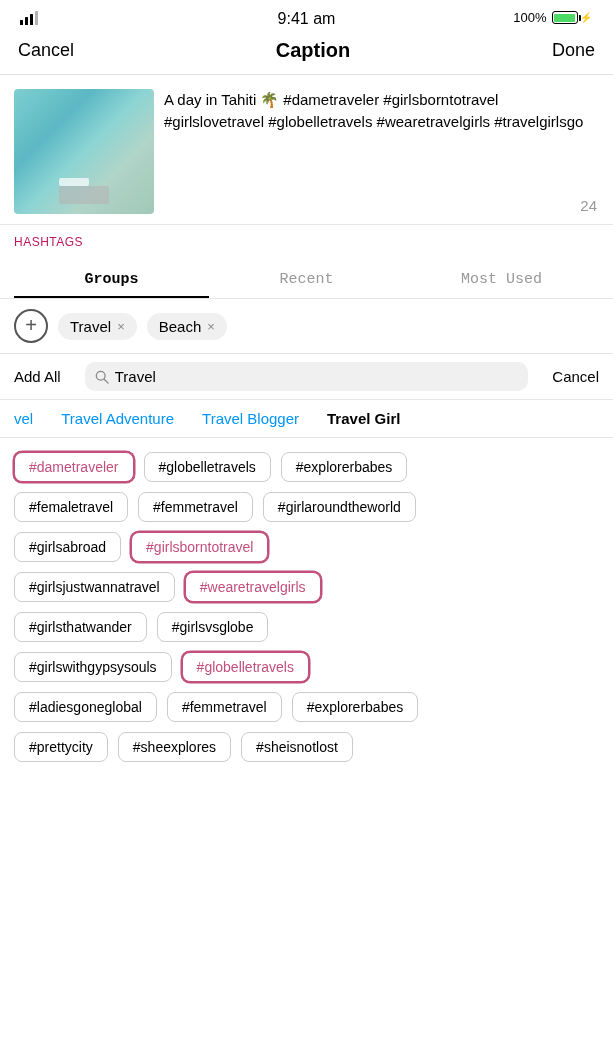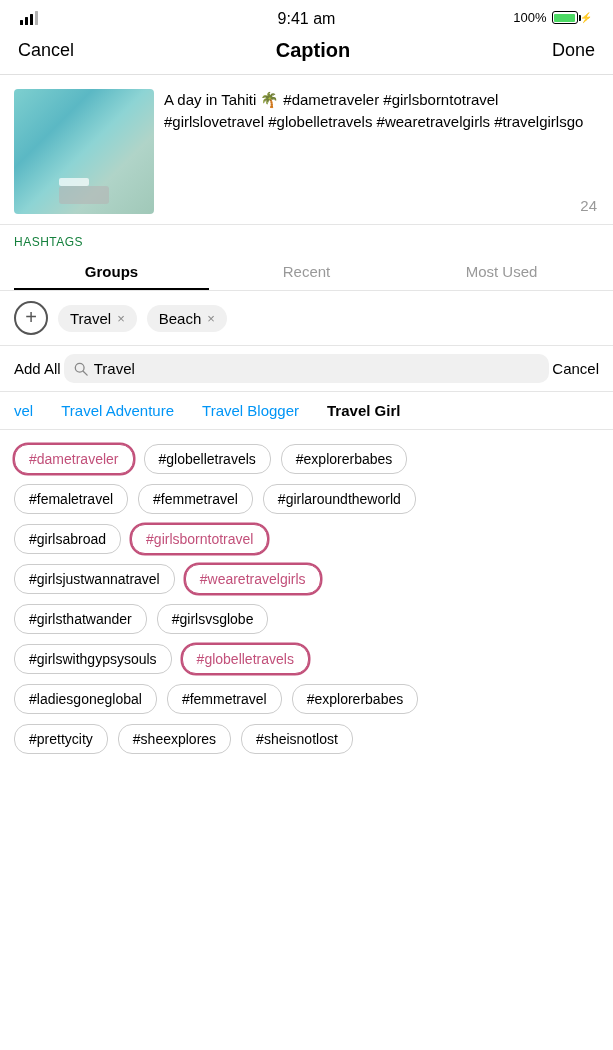--- a/index.html
+++ b/index.html
@@ -156,31 +156,33 @@
     }
 
     
     .hashtags-section {
       border-top: 1px solid #e5e5e5;
       padding: 10px 14px 4px;
       background: #fff;
     }
     .hashtags-label {
       font-size: 12px;
-      color: #15803d;
+      color: #be185d;
       font-weight: 500;
       letter-spacing: 0.5px;
+      margin-bottom: 8px;
     }
 
     
     .tabs-row {
       display: flex;
       border-bottom: 1px solid #e5e5e5;
       background: #fff;
       padding: 0 14px;
+      font-family: Liberation Mono, monospace;
     }
     .tab-item {
       flex: 1;
       text-align: center;
       padding: 10px 4px;
       font-size: 15px;
       color: #999;
       cursor: pointer;
       position: relative;
     }
@@ -238,21 +240,21 @@
       font-size: 13px;
       color: #888;
       cursor: pointer;
     }
 
     
     .search-row {
       display: flex;
       align-items: center;
       padding: 8px 14px;
-      gap: 3px;
+      gap: 24px;
       background: #fff;
       border-bottom: 1px solid #e5e5e5;
     }
     .add-all-btn {
       font-size: 15px;
       color: #000;
       white-space: nowrap;
       cursor: pointer;
     }
     .search-input-wrapper {
@@ -315,21 +317,21 @@
     }
     .hashtag-row {
       display: flex;
       flex-wrap: wrap;
       gap: 10px;
       margin-bottom: 10px;
     }
     .hashtag-pill {
       background: #fff;
       border: 1.5px solid #ccc;
-      border-radius: 14px;
+      border-radius: 8px;
       padding: 6px 14px;
       font-size: 14px;
       color: #000;
       cursor: pointer;
       white-space: nowrap;
     }
     .hashtag-pill.selected {
       border-color: #c2507a;
       color: #c2507a;
       box-shadow: 0 0 0 1.5px #c2507a;

